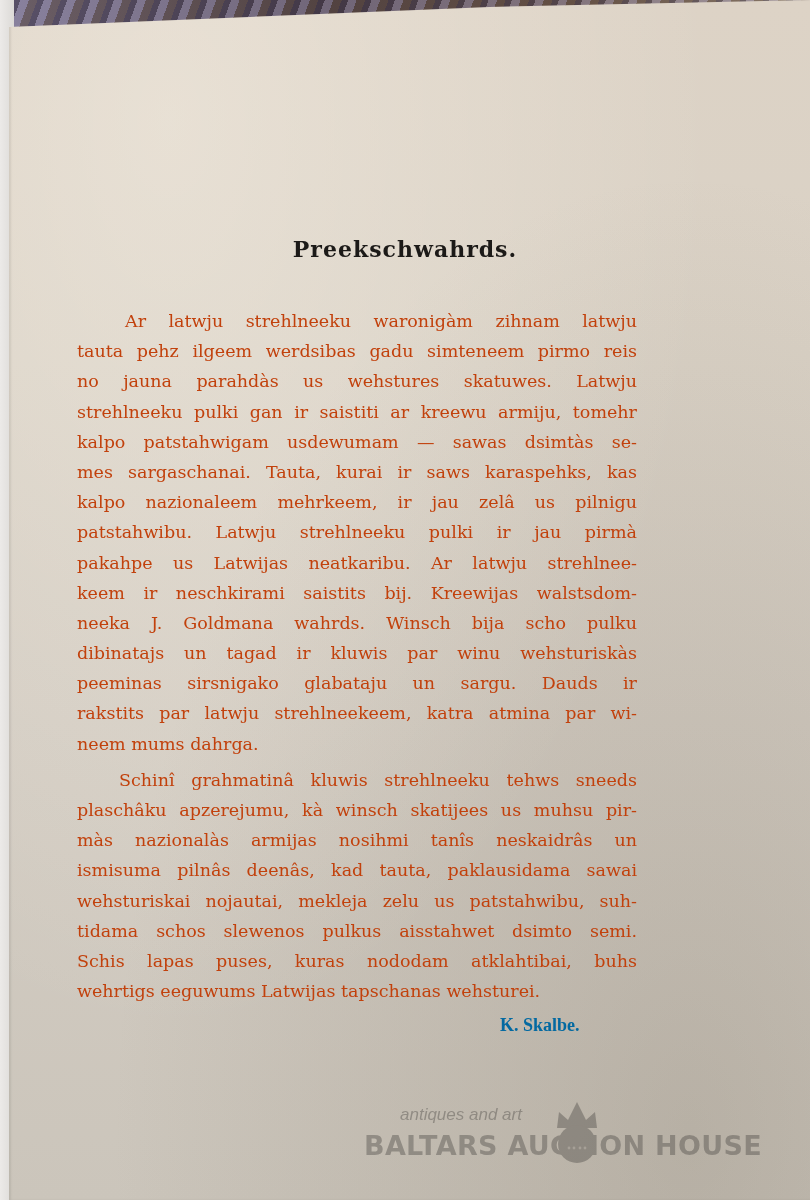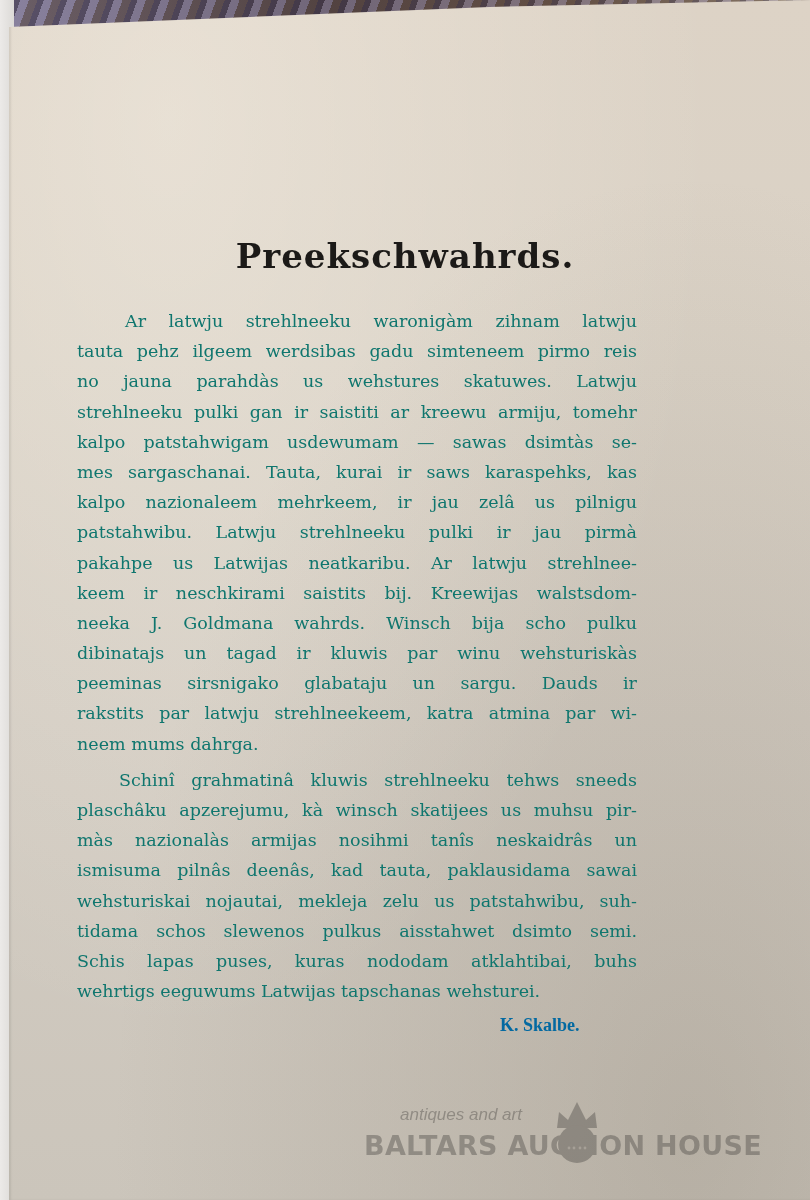--- a/index.html
+++ b/index.html
@@ -40,32 +40,32 @@
       box-shadow: inset 2px 0 2px rgba(0,0,0,0.08);
     }
     .page-title {
       position: absolute;
       left: 0;
       width: 810px;
       top: 236px;
       text-align: center;
       font-family: "DejaVu Serif", serif;
       font-weight: bold;
-      font-size: 34px;
+      font-size: 22px;
       letter-spacing: 1px;
       color: #1c1a18;
     }
     .body-text {
       position: absolute;
       left: 77px;
       top: 306px;
       width: 560px;
       font-family: "DejaVu Serif", serif;
       font-size: 17.5px;
-      color: #0f766e;
+      color: #c2410c;
       line-height: 30.2px;
     }
     .line {
       display: block;
       white-space: nowrap;
       text-align: justify;
       text-align-last: justify;
       height: 30.2px;
     }
     .line.last {

